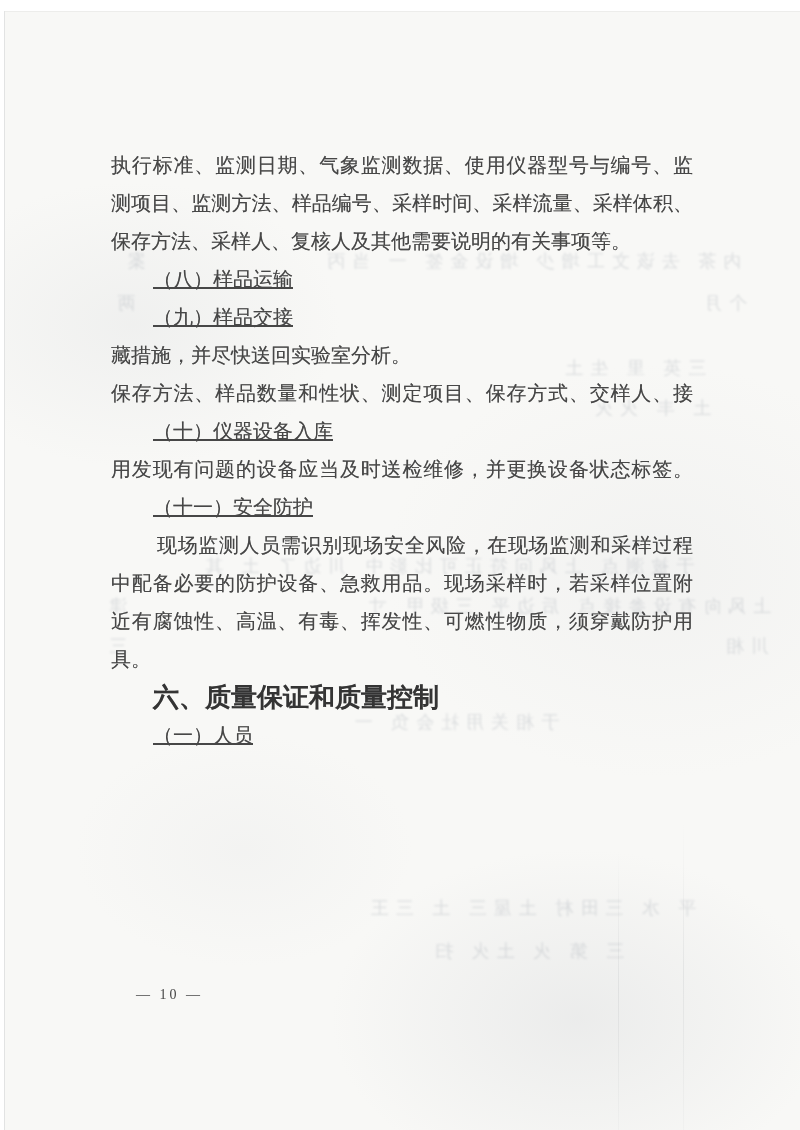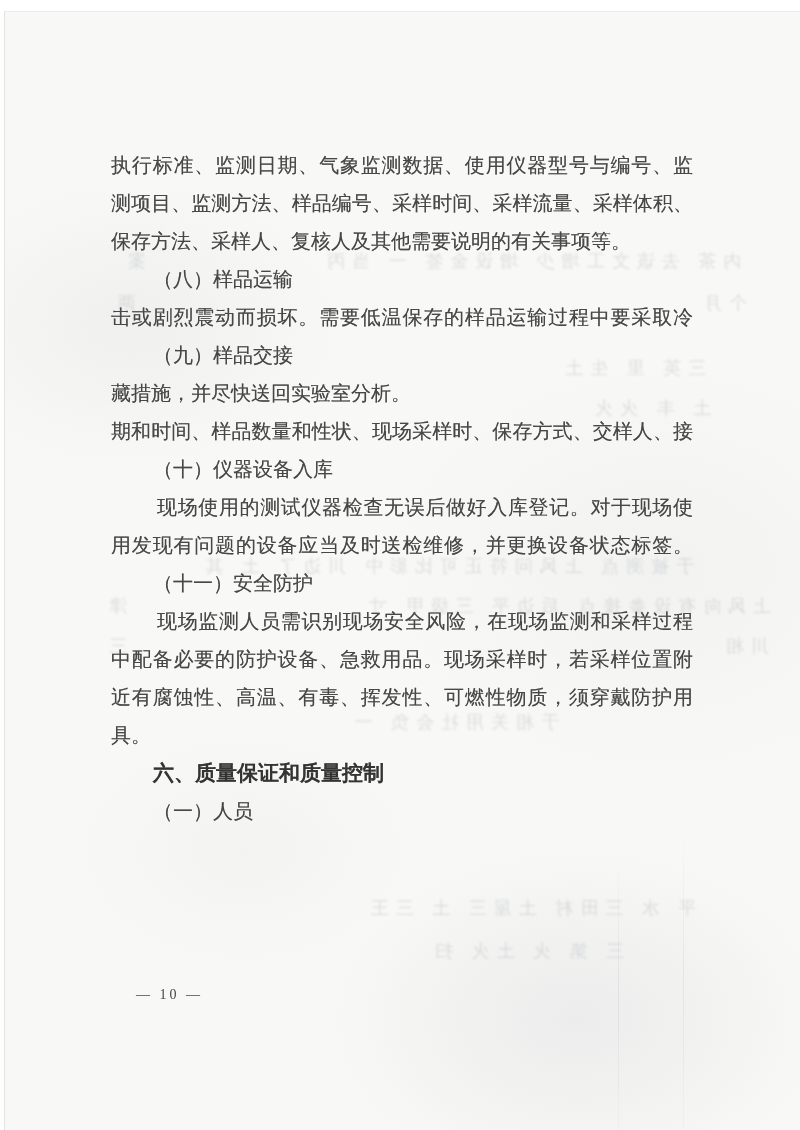--- a/index.html
+++ b/index.html
@@ -48,28 +48,28 @@
     overflow: hidden;
     text-shadow: 0 0 0.4px rgba(70,70,70,0.55);
   }
   .line.cont, .line.first, .line.end-full {
     text-align: justify;
     text-align-last: justify;
     -moz-text-align-last: justify;
     text-justify: inter-character;
   }
   .line.first  { text-indent: 46px; }
-  .line.head   { text-indent: 42px; text-align: left; }
+  .line.head   { text-indent: 42px; text-align: left; text-decoration: underline; }
   .line.end    { text-align: left; }
   .line.section {
     text-indent: 42px;
     text-align: left;
     font-family: "Liberation Sans", "DejaVu Sans", sans-serif;
     font-weight: bold;
-    font-size: 21px;
+    font-size: 26px;
     color: #343434;
   }
   .page-number {
     position: absolute;
     left: 131px;
     top: 976px;
     font-size: 14px;
     color: #454545;
     letter-spacing: 3px;
     white-space: nowrap;
@@ -101,26 +101,24 @@
 <body>
 
 <div class="viewport">
   <div class="scan-page">
     <div class="text-block">
 
     <div class="line cont">执行标准、监测日期、气象监测数据、使用仪器型号与编号、监</div>
         <div class="line cont">测项目、监测方法、样品编号、采样时间、采样流量、采样体积、</div>
         <div class="line end">保存方法、采样人、复核人及其他需要说明的有关事项等。</div>
         <div class="line head">（八）样品运输</div>
-        <div class="line cont">击或剧烈震动而损坏。需要低温保存的样品运输过程中要采取冷</div>
         <div class="line head">（九）样品交接</div>
         <div class="line end">藏措施，并尽快送回实验室分析。</div>
-        <div class="line cont">期和时间、样品数量和性状、现场采样时、保存方式、交样人、接</div>
+        <div class="line cont">保存方法、样品数量和性状、测定项目、保存方式、交样人、接</div>
         <div class="line head">（十）仪器设备入库</div>
-        <div class="line first">现场使用的测试仪器检查无误后做好入库登记。对于现场使</div>
         <div class="line end-full">用发现有问题的设备应当及时送检维修，并更换设备状态标签。</div>
         <div class="line head">（十一）安全防护</div>
         <div class="line first">现场监测人员需识别现场安全风险，在现场监测和采样过程</div>
         <div class="line cont">中配备必要的防护设备、急救用品。现场采样时，若采样位置附</div>
         <div class="line cont">近有腐蚀性、高温、有毒、挥发性、可燃性物质，须穿戴防护用</div>
         <div class="line end">具。</div>
         <div class="line section">六、质量保证和质量控制</div>
         <div class="line head">（一）人员</div>
       </div>
     <div class="page-number">— 10 —</div>

